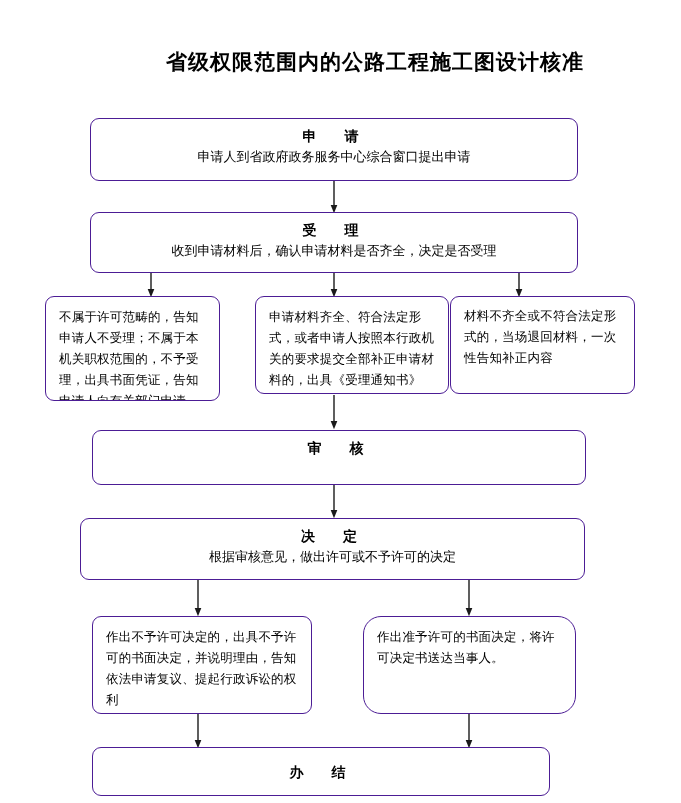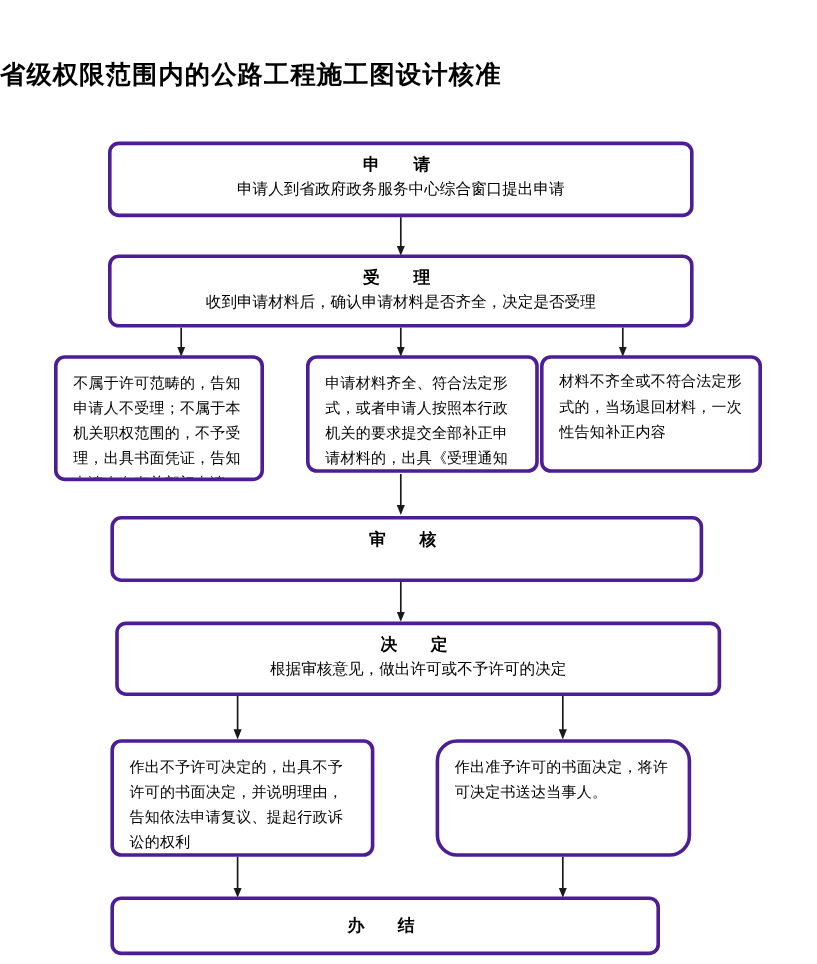--- a/index.html
+++ b/index.html
@@ -18,30 +18,30 @@
   #chart {
     position: relative;
     width: 681px;
     height: 803px;
   }
   .title {
     position: absolute;
     left: 0;
     top: 48px;
     width: 584px;
-    text-align: left;
+    text-align: right;
     font-size: 21px;
     font-weight: bold;
     letter-spacing: 1px;
     line-height: 28px;
   }
   .node {
     position: absolute;
     box-sizing: border-box;
-    border: 3px solid #4c1d95;
+    border: 1px solid #4c1d95;
     border-radius: 9px;
     background: #ffffff;
     overflow: hidden;
   }
   .node-head {
     font-size: 14px;
     font-weight: bold;
     text-align: center;
     letter-spacing: 7px;
     padding-top: 8px;
@@ -132,21 +132,21 @@
   </div>
 
   <div class="node" style="left:450px; top:296px; width:185px; height:98px;font-family:Liberation Serif, serif;">
     <div class="branch-body">材料不齐全或不符合法定形式的，当场退回材料，一次性告知补正内容</div>
   </div>
 
   <div class="node" style="left:92px; top:430px; width:494px; height:55px;">
     <div class="node-head">审　核</div>
   </div>
 
-  <div class="node" style="left:80px; top:518px; width:505px; height:62px;margin-left:16px;">
+  <div class="node" style="left:80px; top:518px; width:505px; height:62px;">
     <div class="node-head">决　定</div>
     <div class="node-body">根据审核意见，做出许可或不予许可的决定</div>
   </div>
 
   <div class="node" style="left:92px; top:616px; width:220px; height:98px;">
     <div class="branch-body">作出不予许可决定的，出具不予许可的书面决定，并说明理由，告知依法申请复议、提起行政诉讼的权利</div>
   </div>
 
   <div class="node" style="left:363px; top:616px; width:213px; height:98px;border-radius:18px;">
     <div class="branch-body">作出准予许可的书面决定，将许可决定书送达当事人。</div>

